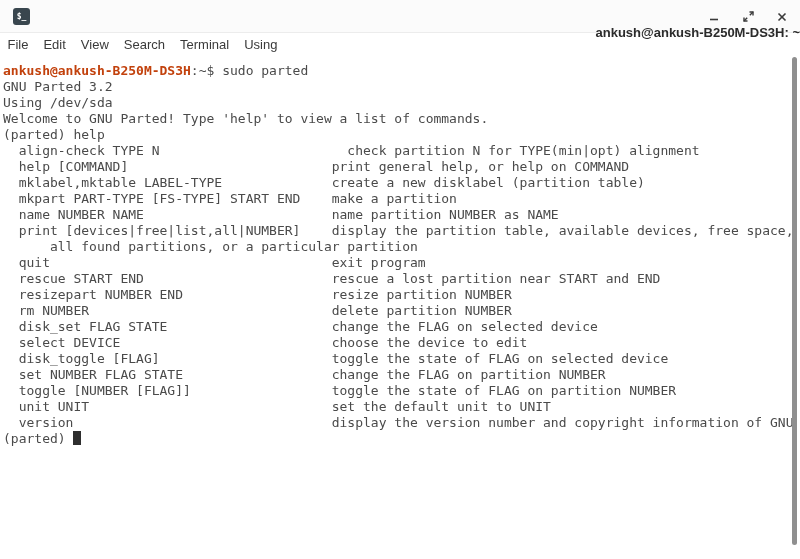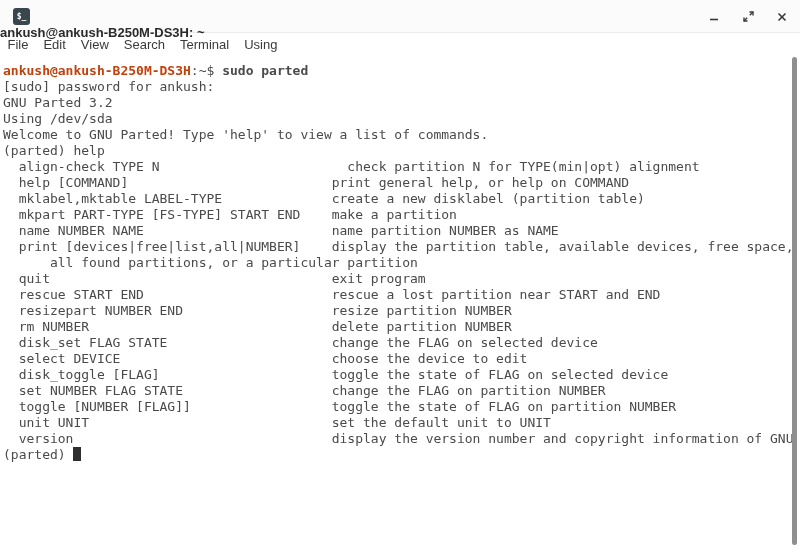--- a/index.html
+++ b/index.html
@@ -26,21 +26,21 @@
     width: 17px; height: 17px;
     background: #39464e;
     border-radius: 3px;
     color: #ffffff;
     font: bold 8px "DejaVu Sans Mono", monospace;
     display: flex; align-items: center; justify-content: center;
     letter-spacing: 0;
   }
   .window-title {
     flex: 1;
-    text-align: left;
+    text-align: right;
     font-weight: bold;
     font-size: 13px;
     color: #2b2b2b;
     white-space: nowrap;
     margin-top: 32px;
   }
   .window-controls {
     position: absolute;
     right: 6px; top: 0;
     height: 33px;
@@ -139,22 +139,21 @@
   <span class="menu-item">File</span>
   <span class="menu-item">Edit</span>
   <span class="menu-item">View</span>
   <span class="menu-item">Search</span>
   <span class="menu-item">Terminal</span>
   <span class="menu-item">Using</span>
 </div>
 
 <div class="terminal" style="background: rgb(255, 255, 255); color: rgb(74, 74, 74);">
   <div>
-      <div class="line"><span style="color: #c2410c; font-weight: bold;">ankush@ankush-B250M-DS3H</span><span>:~$ </span><span style="font-weight: bold;">sudo parted</span></div>
-      <div class="line">[sudo] password for ankush:</div>
+      <div class="line"><span style="color: #c2410c; font-weight: bold;">ankush@ankush-B250M-DS3H</span><span>:~$ </span><span style="font-weight: normal;">sudo parted</span></div>
       <div class="line">GNU Parted 3.2</div>
       <div class="line">Using /dev/sda</div>
       <div class="line">Welcome to GNU Parted! Type 'help' to view a list of commands.</div>
       <div class="line">(parted) help</div>
       <div class="line">  align-check TYPE N                        check partition N for TYPE(min|opt) alignment</div>
       <div class="line">  help [COMMAND]                          print general help, or help on COMMAND</div>
       <div class="line">  mklabel,mktable LABEL-TYPE              create a new disklabel (partition table)</div>
       <div class="line">  mkpart PART-TYPE [FS-TYPE] START END    make a partition</div>
       <div class="line">  name NUMBER NAME                        name partition NUMBER as NAME</div>
       <div class="line">  print [devices|free|list,all|NUMBER]    display the partition table, available devices, free space,</div>

